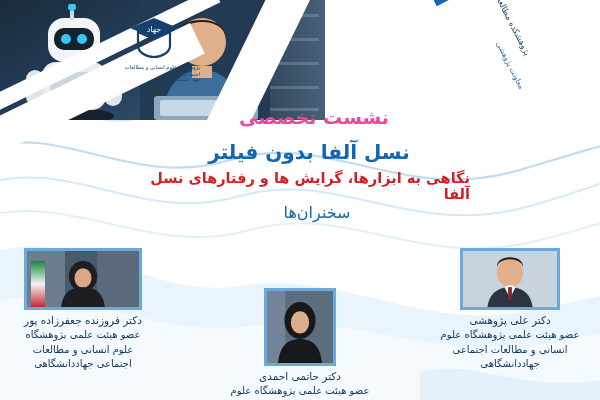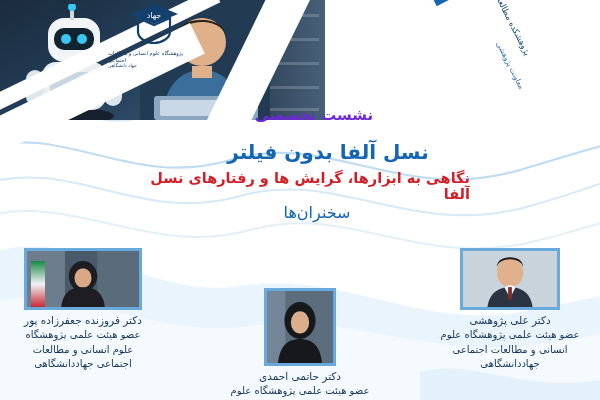--- a/index.html
+++ b/index.html
@@ -96,47 +96,47 @@
     transform-origin: 100% 0;
     color: #2b6cb0;
     font-size: 7.5px;
     display: flex; align-items: center; justify-content: center;
     white-space: nowrap;
   }
 
   
   .logo-wrap {
     position: absolute; z-index: 5;
-    top: 2px; left: 108px;
-    width: 92px; text-align: left;
+    top: 16px; left: 108px;
+    width: 92px; text-align: right;
     color: #153f6b;
   }
   .logo-mark {
     width: 52px; height: 46px; margin: 0 auto;
     position: relative;
   }
   .logo-cap {
     position: absolute; left: 0; top: 0;
     width: 52px; height: 46px;
   }
   .logo-text1 { font-size: 5.2px; line-height: 1.25; margin-top: 2px; color:#17406e; }
   .logo-text2 { font-size: 4.6px; line-height: 1.25; color:#17406e; }
 
   
   .h-sess {
     position: absolute; z-index: 6;
     top: 106px; right: 196px;
-    font-size: 15px; font-weight: bold;
-    color: #6d28d9;
+    font-size: 19px; font-weight: bold;
+    color: #ec4899;
     text-align: center;
     width: 180px;
   }
   .h-title {
     position: absolute; z-index: 6;
-    top: 140px; right: 132px;
+    top: 140px; right: 151px;
     font-size: 20px; font-weight: bold;
     color: #1466b3;
     text-align: center;
     width: 280px;
   }
   .h-sub {
     position: absolute; z-index: 6;
     top: 170px; right: 130px;
     font-size: 14.5px; font-weight: bold;
     color: #d21f26;

